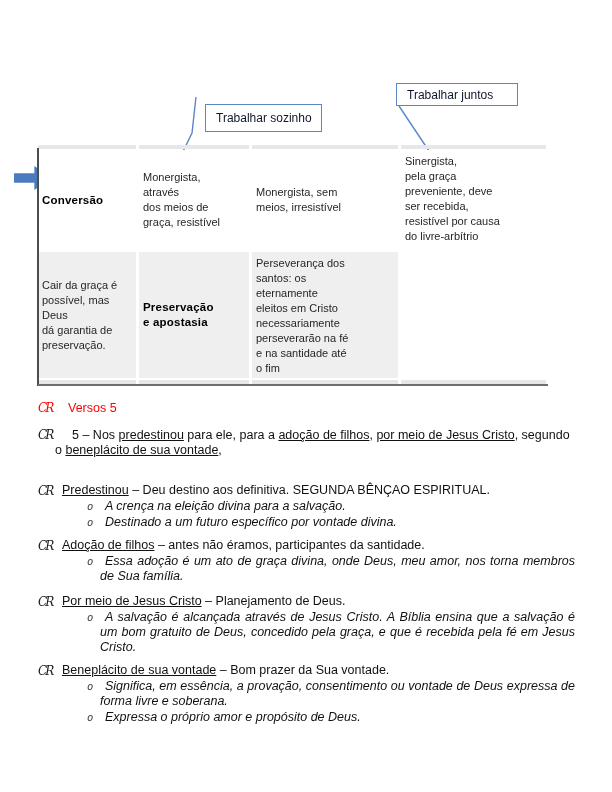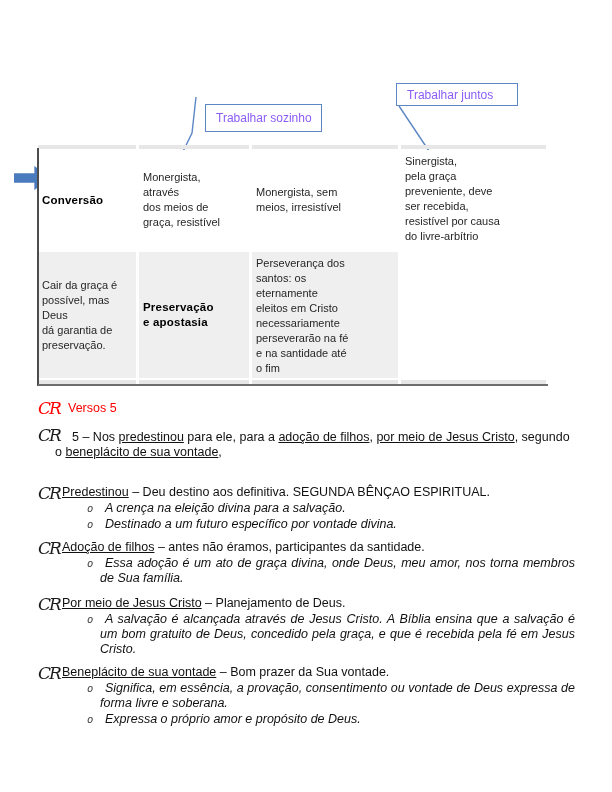--- a/index.html
+++ b/index.html
@@ -2,21 +2,21 @@
 <html><head>
 <meta charset="utf-8">
 <style>
   html,body{margin:0;padding:0;background:#fff;}
   .page{position:relative;width:612px;height:792px;background:#fff;overflow:hidden;
         font-family:"Liberation Sans",sans-serif;color:#1a1a1a;}
 
   
   .callout{position:absolute;box-sizing:border-box;background:#fff;
            border:1.4px solid #5b87c5;display:flex;align-items:center;
-           padding:0 0 0 10px;font-size:12px;color:#8b5cf6;}
+           padding:0 0 0 10px;font-size:12px;color:#0f172a;}
   .callout-solo{left:205px;top:104px;width:117px;height:28px;}
   .callout-together{left:396px;top:83px;width:122px;height:23px;}
 
   
   .connectors{position:absolute;left:0;top:0;width:612px;height:792px;pointer-events:none;}
 
   
   .block-arrow{position:absolute;left:14px;top:166px;width:37px;height:24px;background:#4b7bbf;
                clip-path:polygon(0 30%,55% 30%,55% 0,100% 50%,55% 100%,55% 70%,0 70%);}
 
@@ -31,21 +31,21 @@
   .cell{box-sizing:border-box;font-size:11px;line-height:15px;color:#262626;
         padding:2px 1px 2px 4px;display:flex;flex-direction:column;justify-content:center;}
   .trow .cell{background:#fff;min-height:100px;}
   .trow2 .cell{background:#efefef;min-height:121px;}
   .cell .ctxt{white-space:pre-line;}
   .cell.vtop{justify-content:flex-start;padding-top:4px;}
   .cell.hdr{font-weight:bold;color:#000;font-size:11.5px;letter-spacing:.2px;}
 
   
   .bodytxt{position:absolute;left:38px;top:401px;width:540px;font-size:12.5px;line-height:15px;color:#111;}
-  .glyph{font-family:"DejaVu Serif",serif;font-style:italic;font-size:17px;
+  .glyph{font-family:"DejaVu Serif",serif;font-style:italic;font-size:12px;
          letter-spacing:-2px;line-height:14px;color:#1a1a1a;}
   .h-row{display:flex;margin-bottom:12px;color:#ff0000;}
   .h-row .glyph{width:30px;flex:none;color:#ff0000;}
   .verse{padding-left:17px;text-indent:-17px;margin-bottom:25px;}
   .verse .glyph{display:inline-block;width:34px;text-indent:0;}
   .u{text-decoration:underline;}
   .item{margin-bottom:8px;}
   .item.m9{margin-bottom:10px;}
   .item-head{display:flex;}
   .item-head .glyph{width:24px;flex:none;padding-top:1px;}

